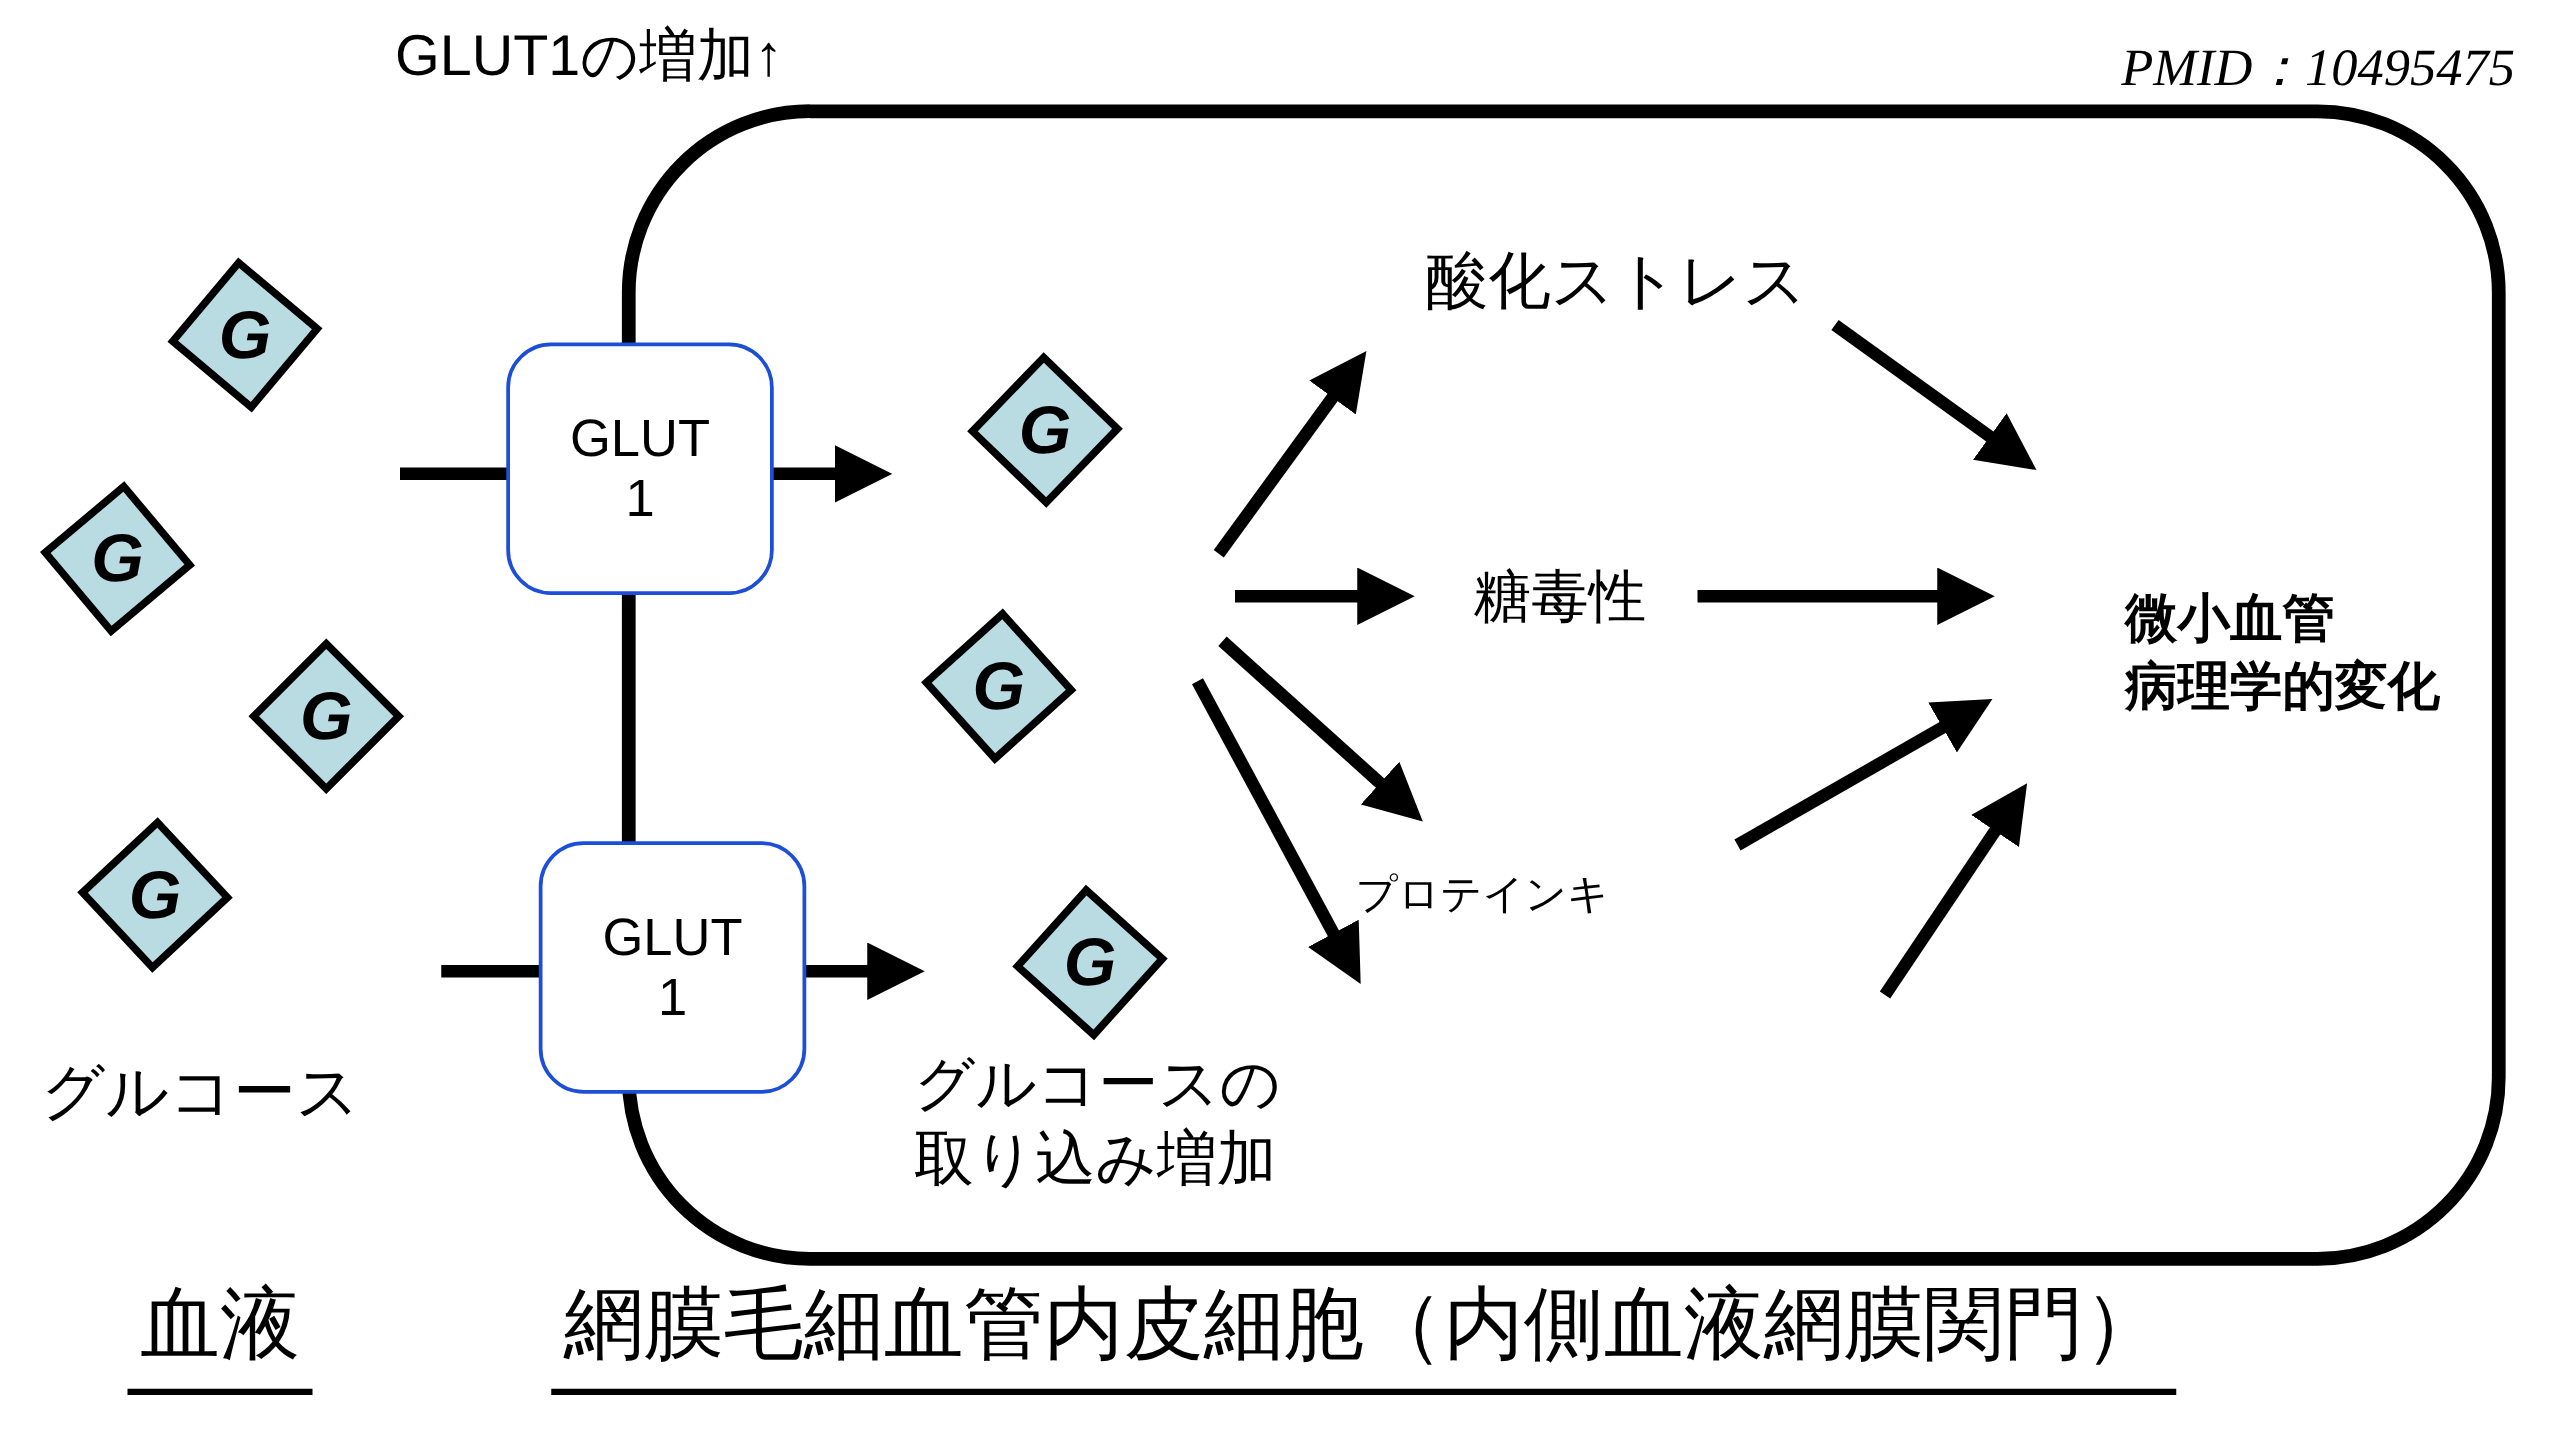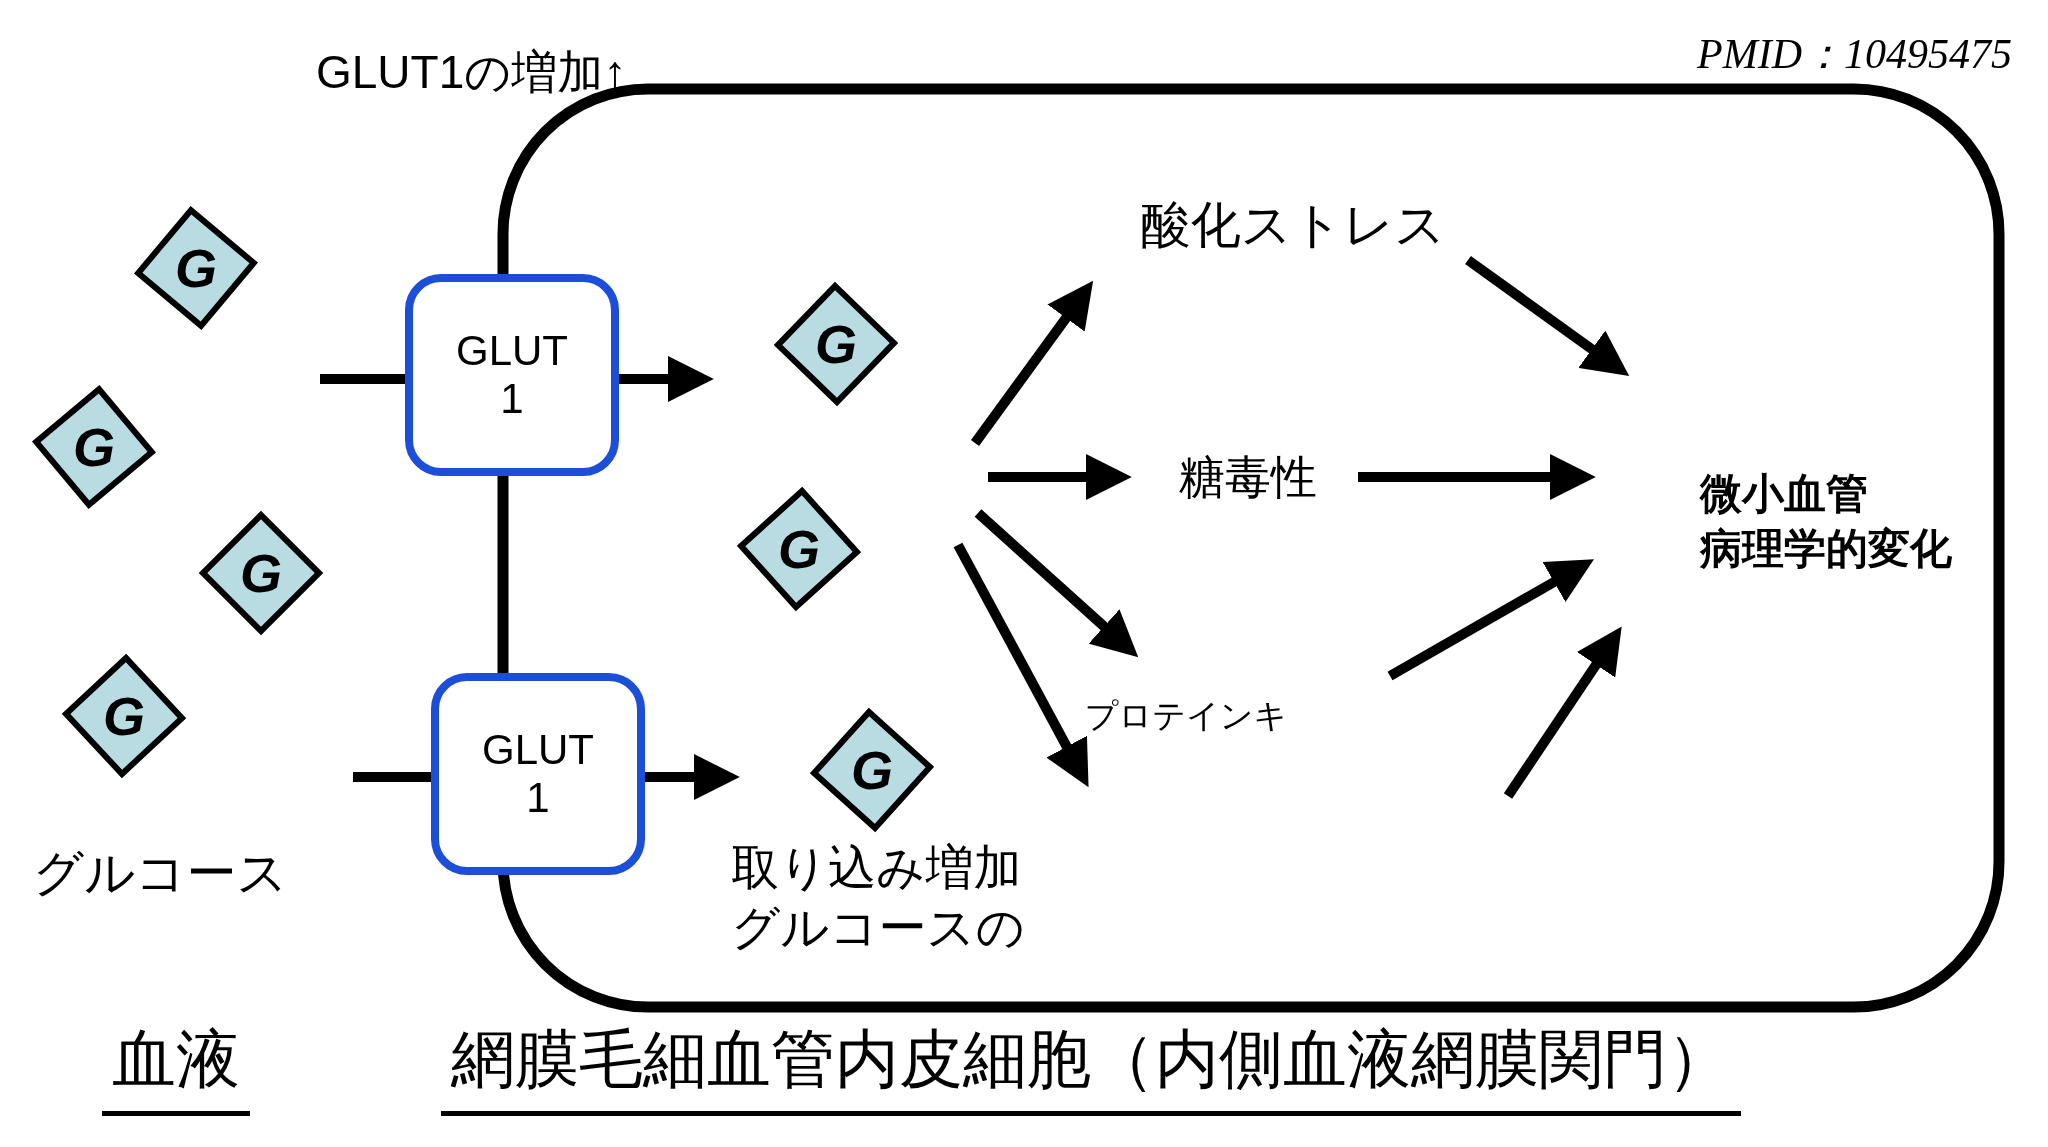--- a/index.html
+++ b/index.html
@@ -28,21 +28,21 @@
     transform: translate(-50%, -50%);
     white-space: nowrap;
     text-align: left;
   }
   .label { color: #000; }
   .glut-box {
     position: absolute;
     width: 214px;
     height: 202px;
     background: #ffffff;
-    border: 8px solid #1d4ed8;
+    border: 3px solid #1d4ed8;
     border-radius: 36px;
     display: flex;
     flex-direction: column;
     align-items: center;
     justify-content: center;
     font-size: 42px;
     line-height: 1.15;
     box-sizing: border-box;
     text-align: center;
   }
@@ -56,21 +56,21 @@
     align-items: center;
     justify-content: center;
   }
   .diamond .g {
     font-weight: bold;
     font-style: italic;
     font-size: 54px;
     line-height: 1;
     font-family: "Liberation Sans", "DejaVu Sans", sans-serif;
   }
-  .title-left { font-size: 46px; margin-top: 28px; }
+  .title-left { font-size: 46px; }
   .pmid { font-size: 42px; font-style: italic; font-family: Liberation Serif, serif; }
   .pathway-big { font-size: 50px; }
   .gluco { font-size: 46px; }
   .pkc { font-size: 33px; line-height: 1.3; }
   .glycation { font-size: 45px; }
   .outcome { font-size: 42px; font-weight: bold; line-height: 1.3; }
   .glucose-label { font-size: 50px; }
   .uptake { font-size: 48px; line-height: 1.25; }
   .footer-label {
     font-size: 64px;
@@ -151,20 +151,20 @@
   </div>
 
   <div class="center label outcome" style="left:1826px; top:522px;">
     <div>微小血管</div>
     <div>病理学的変化</div>
   </div>
 
   <div class="abs label glucose-label" style="left:33px; top:840px;">グルコース</div>
 
   <div class="center label uptake" style="left:878px; top:898px;">
+    <div>グルコースの</div>
     <div>取り込み増加</div>
-    <div>グルコースの</div>
   </div>
 
   <div class="center label footer-label" style="left:176px; top:1066px;">血液</div>
   <div class="center label footer-label" style="left:1091px; top:1066px;">網膜毛細血管内皮細胞（内側血液網膜関門）</div>
 
 </div>
 
 </body></html>

